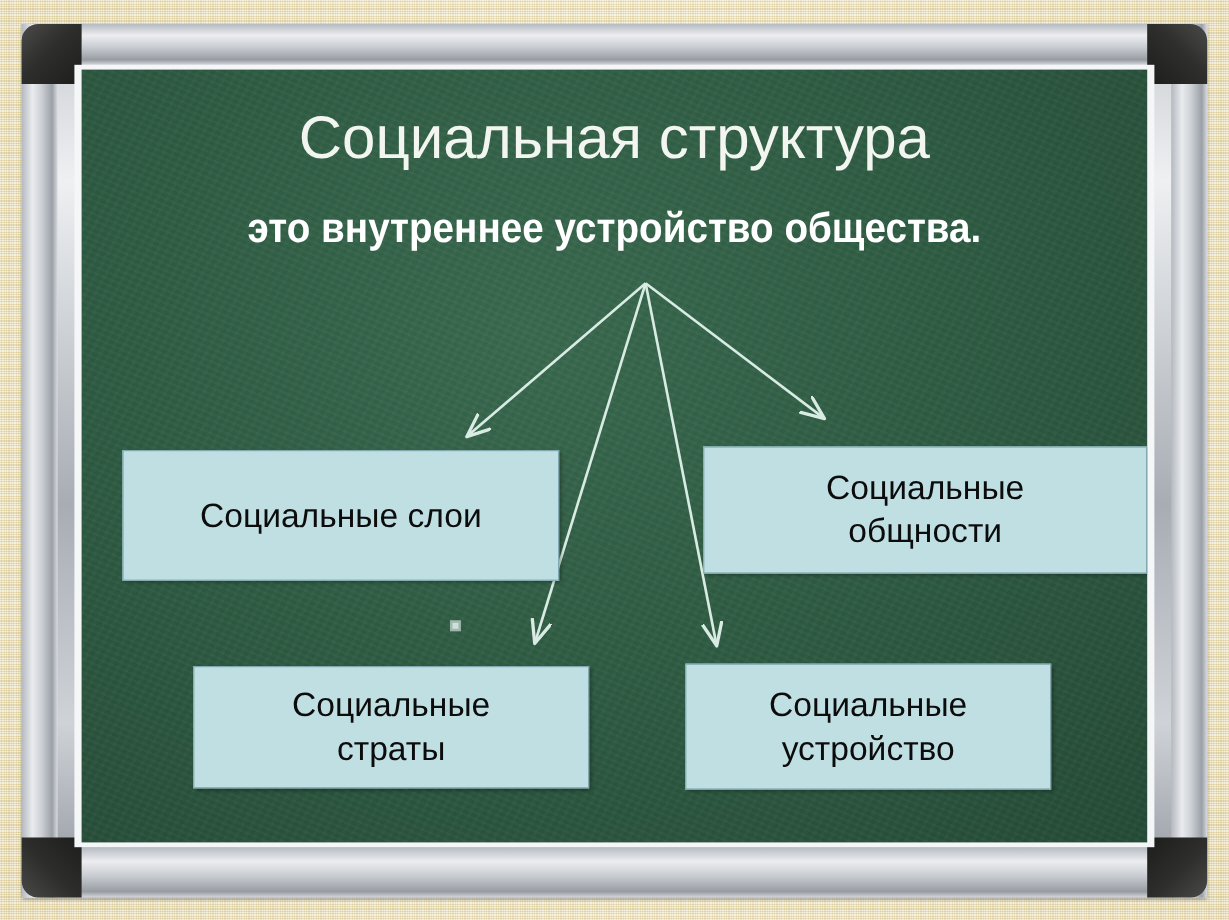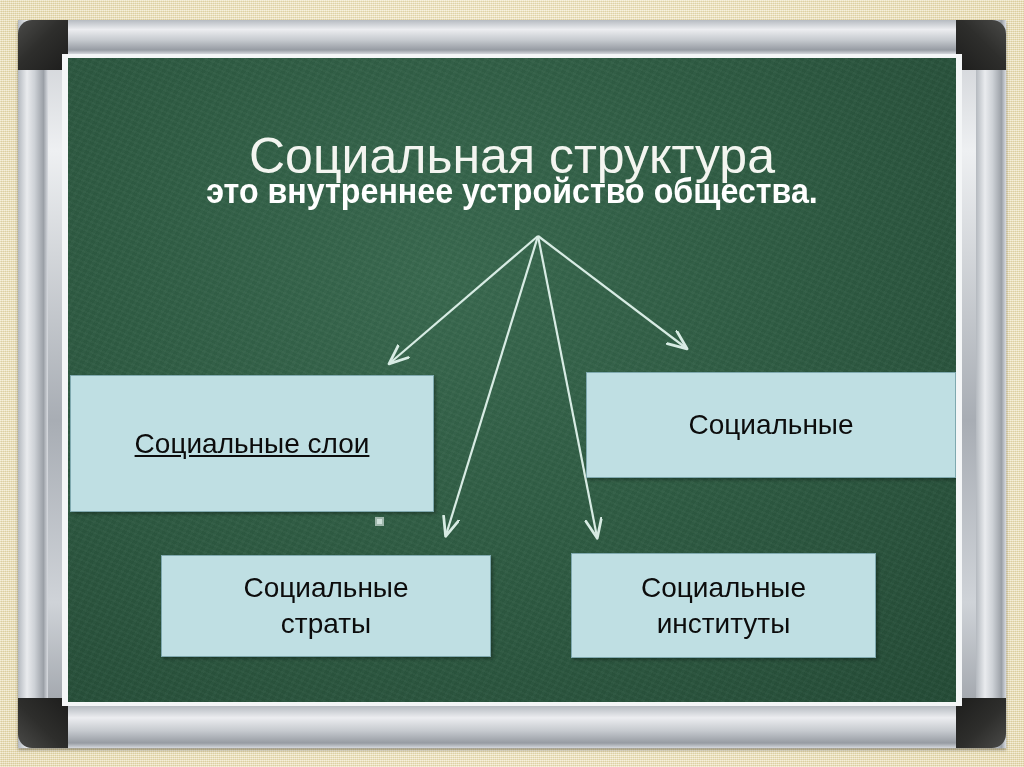--- a/index.html
+++ b/index.html
@@ -113,21 +113,20 @@
     width: 888px;
     text-align: center;
     color: #f3f5f0;
     font-family: "Liberation Sans", sans-serif;
     font-weight: 400;
     font-size: 50px;
     line-height: 58px;
     letter-spacing: 0px;
     white-space: nowrap;
     z-index: 4;
-    margin-top: 41px;
   }
   #subtitle {
     position: absolute;
     left: 0;
     top: 112px;
     width: 888px;
     text-align: center;
     color: #ffffff;
     font-family: "Liberation Sans", sans-serif;
     font-weight: 700;
@@ -164,21 +163,21 @@
     text-align: center;
     display: flex;
     align-items: center;
     justify-content: center;
     z-index: 3;
     box-sizing: border-box;
     padding: 4px 6px;
   }
   .cbox .ctext { display: block; }
 
-  #box-strata     { left: 2px;  top: 317px; width: 364px; height: 137px; text-decoration: underline; }
+  #box-strata     { left: 34px;  top: 317px; width: 364px; height: 109px; }
   #box-obshnosti  { left: 518px; top: 314px; width: 370px; height: 106px; }
   #box-gruppy     { left: 93px;  top: 497px; width: 330px; height: 102px; }
   #box-instituty  { left: 503px; top: 495px; width: 305px; height: 105px; }
 
   
   #dot-marker {
     position: absolute;
     left: 307px;
     top: 459px;
     width: 9px;
@@ -233,32 +232,33 @@
 
       <div class="cbox" id="box-strata">
         <span class="ctext">
           <span>Социальные слои</span><br>
         </span>
       </div>
 
       <div class="cbox" id="box-obshnosti">
         <span class="ctext">
           <span>Социальные</span><br>
+          <span>общности</span>
         </span>
       </div>
 
       <div class="cbox" id="box-gruppy">
         <span class="ctext">
           <span>Социальные</span><br>
           <span>страты</span>
         </span>
       </div>
 
       <div class="cbox" id="box-instituty">
         <span class="ctext">
           <span>Социальные</span><br>
-          <span>институты</span>
+          <span>устройство</span>
         </span>
       </div>
 
     </div>
   </div>
 </div>
 
 </body></html>

